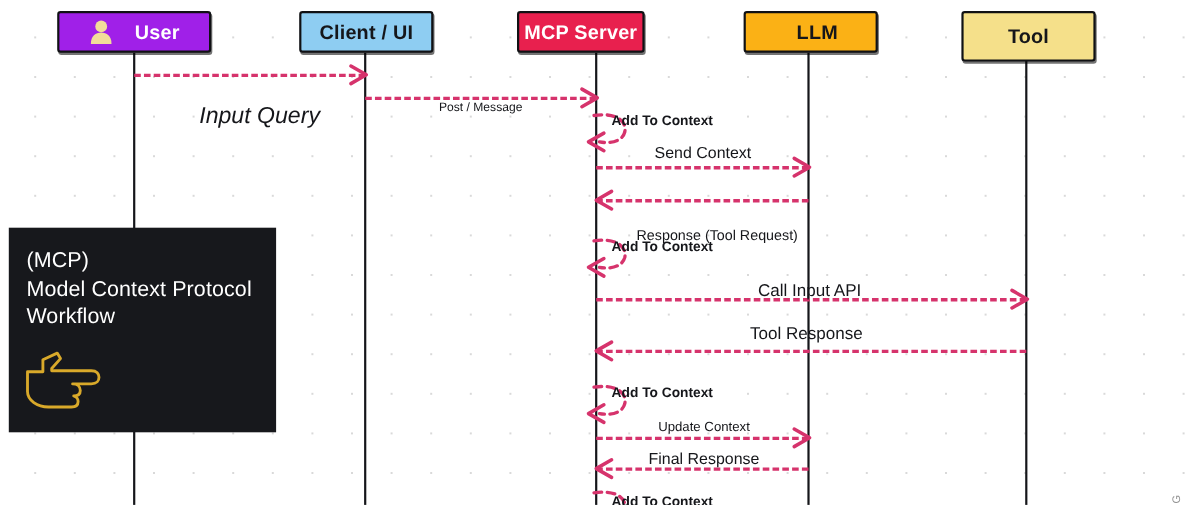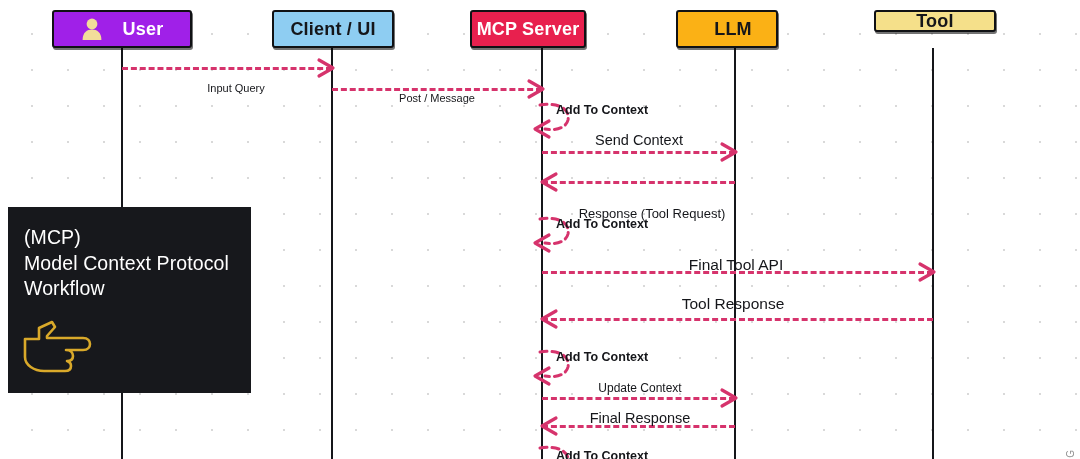--- a/index.html
+++ b/index.html
@@ -142,34 +142,34 @@
           </svg>
         </span>
         <span class="actor-label">User</span>
       </div>
       <div class="actor-box" style="left: 272px; top: 10px; width: 122px; height: 38px; background: rgb(142, 205, 242); color: rgb(21, 22, 26);">
         <span class="actor-label">Client / UI</span>
       </div>
       <div class="actor-box" style="left: 470px; top: 10px; width: 116px; height: 38px; background: rgb(232, 32, 78); color: rgb(255, 255, 255);">
         <span class="actor-label">MCP Server</span>
       </div>
-      <div class="actor-box" style="left: 676px; top: 10px; width: 102px; height: 38px; background: rgb(251, 177, 21); color: rgb(21, 22, 26); padding-left: 12px;">
+      <div class="actor-box" style="left: 676px; top: 10px; width: 122px; height: 38px; background: rgb(251, 177, 21); color: rgb(21, 22, 26); padding-left: 12px;">
         <span class="actor-label">LLM</span>
       </div>
-      <div class="actor-box" style="left: 874px; top: 10px; width: 122px; height: 22px; background: rgb(245, 224, 138); color: rgb(21, 22, 26);">
+      <div class="actor-box" style="left: 874px; top: 10px; width: 122px; height: 46px; background: rgb(245, 224, 138); color: rgb(21, 22, 26);">
         <span class="actor-label">Tool</span>
       </div>
     </div>
 
   <div id="messages">
       <div class="msg" style="left: 122px; width: 210px; top: 67px;"></div>
       <div class="arrowhead" style="top: 57px; left: 316px;"><svg width="20" height="22" viewBox="0 0 20 22" fill="none" stroke="#d6336c" stroke-width="3.2" stroke-linecap="round" stroke-linejoin="round">
           <path d="M3 3 L17 11 L3 19"></path>
         </svg></div>
-      <div class="msg-label" style="left: 236px; top: 82px; font-size: 11px;">Input Query</div>
+      <div class="msg-label" style="left: 236px; top: 94px; font-size: 21px; font-style: italic;">Input Query</div>
       <div class="msg" style="left: 332px; width: 210px; top: 88px;"></div>
       <div class="arrowhead" style="top: 78px; left: 526px;"><svg width="20" height="22" viewBox="0 0 20 22" fill="none" stroke="#d6336c" stroke-width="3.2" stroke-linecap="round" stroke-linejoin="round">
           <path d="M3 3 L17 11 L3 19"></path>
         </svg></div>
       <div class="msg-label" style="left: 437px; top: 92px; font-size: 11px;">Post / Message</div>
       <div class="selfloop" style="left: 538px; top: 100px;"><svg width="46" height="40" viewBox="0 0 46 40" fill="none" stroke="#d6336c" stroke-width="3" stroke-linecap="round" stroke-dasharray="7 5">
           <path d="M2 5 C22 2 32 10 30 20 C28 28 18 31 7 29"></path>
         </svg><svg width="20" height="22" viewBox="0 0 20 22" fill="none" stroke="#d6336c" stroke-width="3.2" stroke-linecap="round" stroke-linejoin="round" style="position:absolute;left:-6px;top:18px;">
           <path d="M17 3 L3 11 L17 19"></path>
         </svg></div>
@@ -187,21 +187,21 @@
       <div class="selfloop" style="left: 538px; top: 214px;"><svg width="46" height="40" viewBox="0 0 46 40" fill="none" stroke="#d6336c" stroke-width="3" stroke-linecap="round" stroke-dasharray="7 5">
           <path d="M2 5 C22 2 32 10 30 20 C28 28 18 31 7 29"></path>
         </svg><svg width="20" height="22" viewBox="0 0 20 22" fill="none" stroke="#d6336c" stroke-width="3.2" stroke-linecap="round" stroke-linejoin="round" style="position:absolute;left:-6px;top:18px;">
           <path d="M17 3 L3 11 L17 19"></path>
         </svg></div>
       <div class="selfloop-label" style="left: 556px; top: 217px; font-size: 12.5px;">Add To  Context</div>
       <div class="msg" style="left: 542px; width: 391px; top: 271px;"></div>
       <div class="arrowhead" style="top: 261px; left: 917px;"><svg width="20" height="22" viewBox="0 0 20 22" fill="none" stroke="#d6336c" stroke-width="3.2" stroke-linecap="round" stroke-linejoin="round">
           <path d="M3 3 L17 11 L3 19"></path>
         </svg></div>
-      <div class="msg-label" style="left: 736px; top: 256px; font-size: 15.5px;">Final Tool API</div>
+      <div class="msg-label" style="left: 736px; top: 256px; font-size: 15.5px;">Call Input API</div>
       <div class="msg" style="left: 542px; width: 391px; top: 318px;"></div>
       <div class="arrowhead" style="top: 308px; left: 539px;"><svg width="20" height="22" viewBox="0 0 20 22" fill="none" stroke="#d6336c" stroke-width="3.2" stroke-linecap="round" stroke-linejoin="round">
           <path d="M17 3 L3 11 L17 19"></path>
         </svg></div>
       <div class="msg-label" style="left: 733px; top: 295px; font-size: 15.5px;">Tool Response</div>
       <div class="selfloop" style="left: 538px; top: 347px;"><svg width="46" height="40" viewBox="0 0 46 40" fill="none" stroke="#d6336c" stroke-width="3" stroke-linecap="round" stroke-dasharray="7 5">
           <path d="M2 5 C22 2 32 10 30 20 C28 28 18 31 7 29"></path>
         </svg><svg width="20" height="22" viewBox="0 0 20 22" fill="none" stroke="#d6336c" stroke-width="3.2" stroke-linecap="round" stroke-linejoin="round" style="position:absolute;left:-6px;top:18px;">
           <path d="M17 3 L3 11 L17 19"></path>
         </svg></div>

